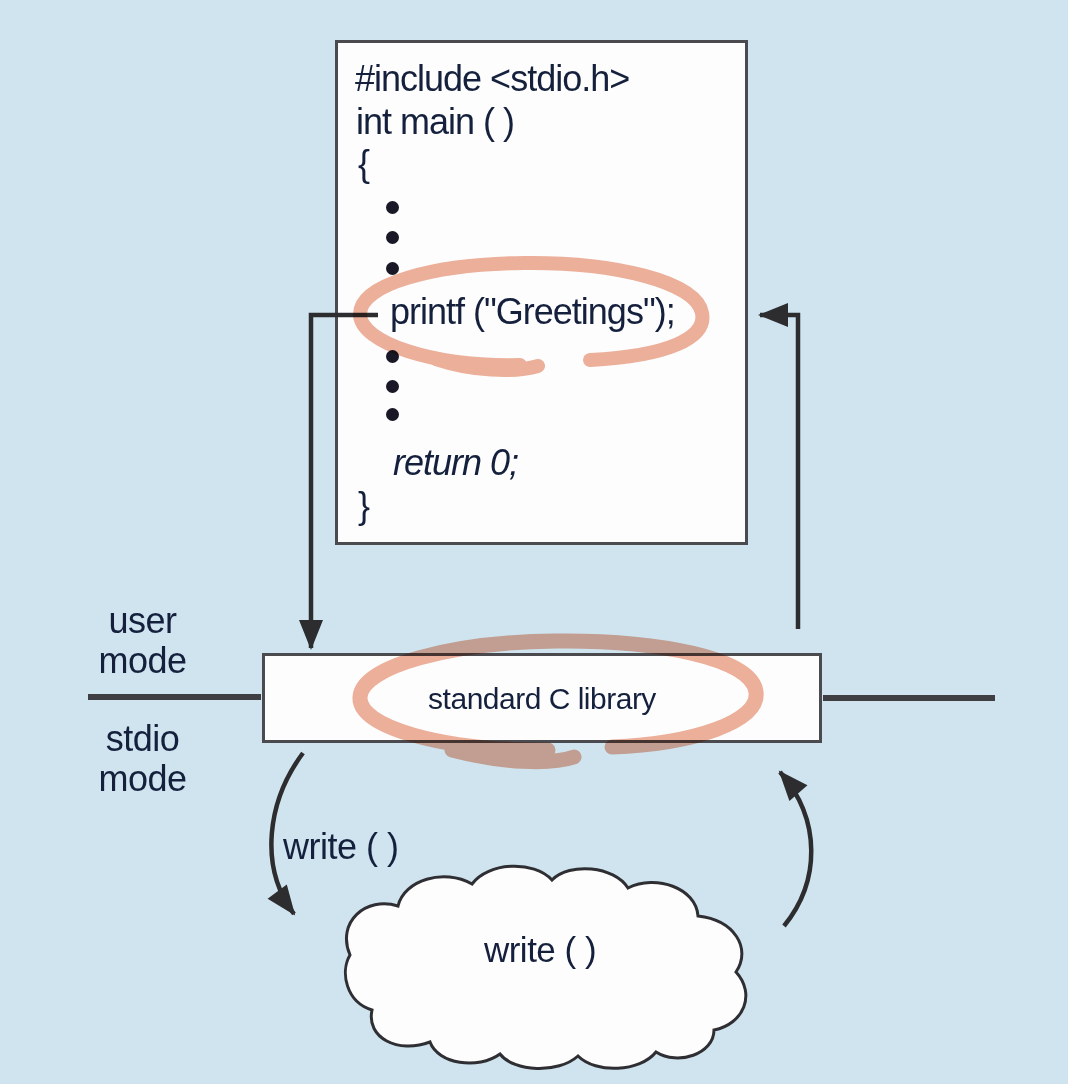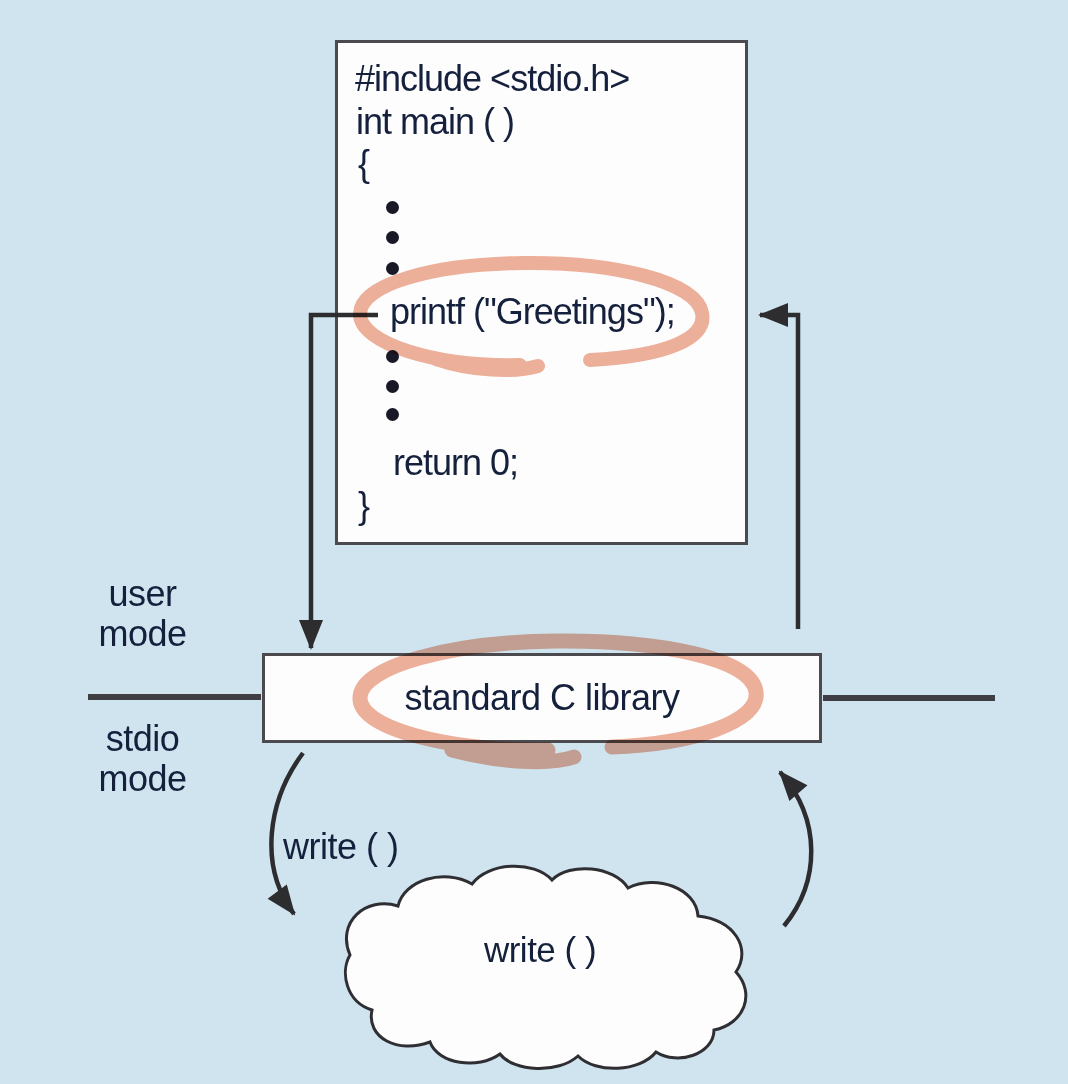--- a/index.html
+++ b/index.html
@@ -19,21 +19,21 @@
     left:335px;top:40px;width:413px;height:505px;
     background:#fdfdfe;border:3px solid #4b4b4f;box-sizing:border-box;
   }
   .library-bar{
     left:262px;top:653px;width:560px;height:90px;
     background:#fdfdfe;border:3px solid #4b4b4f;box-sizing:border-box;
     display:flex;align-items:center;justify-content:center;
   }
 
   
-  .txt{font-size:36px;letter-spacing:-0.5px;line-height:1.1;white-space:pre;}
+  .txt{font-size:30px;letter-spacing:-0.5px;line-height:1.1;white-space:pre;}
   .code-line{position:absolute;font-size:36px;letter-spacing:-1px;white-space:pre;}
   .dot{position:absolute;width:13px;height:13px;border-radius:50%;background:#181826;}
   .mode-label{position:absolute;text-align:center;font-size:36px;letter-spacing:-0.5px;line-height:40px;}
   .cloud-text{
     left:330px;top:931px;width:420px;text-align:center;
     font-size:35px;letter-spacing:-0.5px;line-height:38px;
   }
   .write-label{left:283px;top:826px;font-size:36px;letter-spacing:-0.5px;}
 
   
@@ -64,31 +64,31 @@
   <div class="abs code-box"></div>
 
   <div class="abs library-bar">
     <span class="txt">standard C library</span>
   </div>
 
   <div class="code-line" style="left:356px;top:101px;">int main ( )</div>
   <div class="code-line" style="left:355px;top:58px;">#include &lt;stdio.h&gt;</div>
   <div class="code-line" style="left:358px;top:143px;">{</div>
   <div class="code-line" style="left:390px;top:291px;">printf ("Greetings");</div>
-  <div class="code-line" style="left:393px;top:442px;">return 0;</div>
+  <div class="code-line" style="left:393px;top:442px;font-style:italic;">return 0;</div>
   <div class="code-line" style="left:358px;top:485px;">}</div>
 
   <div class="dot" style="left:386px;top:201px;"></div>
   <div class="dot" style="left:386px;top:231px;"></div>
   <div class="dot" style="left:386px;top:262px;"></div>
   <div class="dot" style="left:386px;top:350px;"></div>
   <div class="dot" style="left:386px;top:380px;"></div>
   <div class="dot" style="left:386px;top:408px;"></div>
 
-  <div class="mode-label" style="left:85px;top:574px;width:115px;">
+  <div class="mode-label" style="left:85px;top:601px;width:115px;">
     <span style="display:block">user</span>
     <span style="display:block">mode</span>
   </div>
   <div class="mode-label" style="left:85px;top:719px;width:115px;">
     <span style="display:block">stdio</span>
     <span style="display:block">mode</span>
   </div>
 
   <div class="abs write-label">write ( )</div>
 

